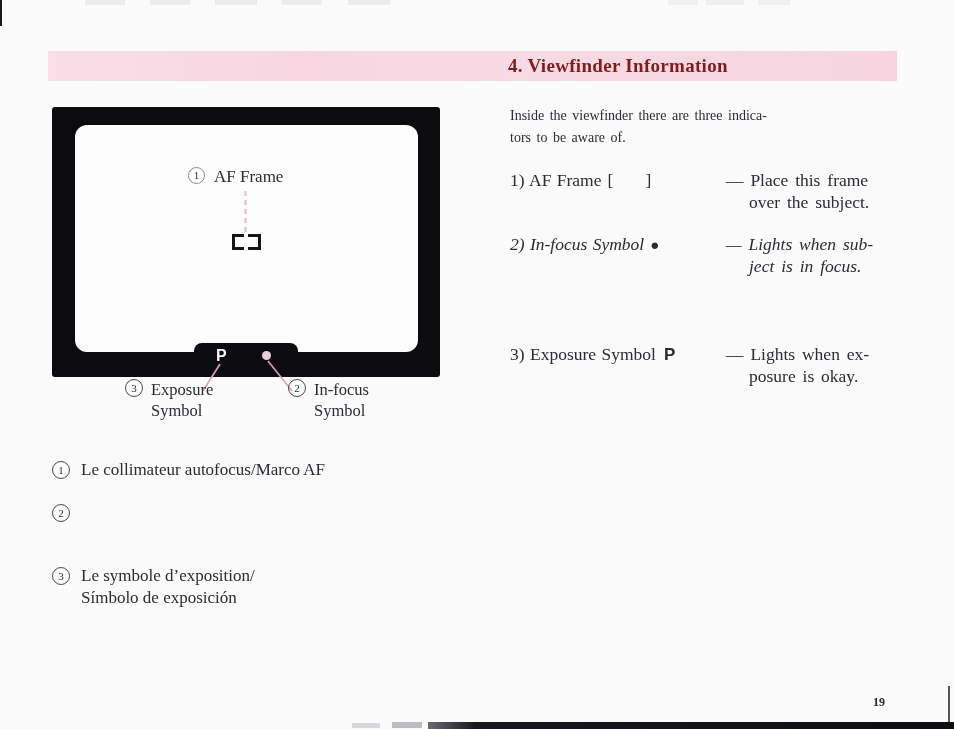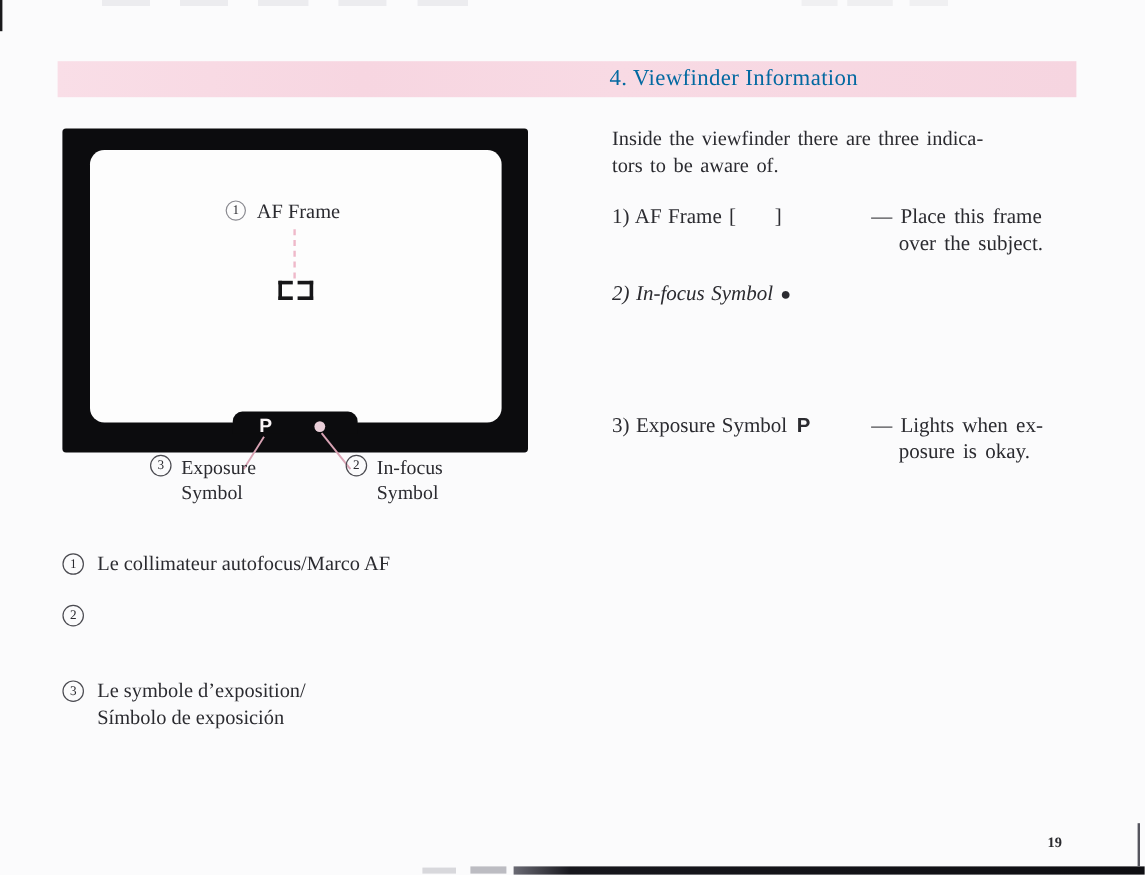--- a/index.html
+++ b/index.html
@@ -14,21 +14,21 @@
   
   .top-dash{position:absolute;top:0;height:5px;background:#ececef;}
   .edge-sliver{position:absolute;left:0;top:0;width:2px;height:26px;background:#1a1a1c;}
   
   .header-bar{
     position:absolute;left:48px;top:51px;width:849px;height:30px;
     background:linear-gradient(90deg,#f9dee7 0%,#f7d6e1 30%,#f8dae4 55%,#f6d5e0 100%);
   }
   .header-title{
     position:absolute;left:508px;top:51px;height:30px;line-height:30px;
-    font-size:19px;font-weight:normal;color:#0369a1;letter-spacing:.3px;
+    font-size:19px;font-weight:bold;color:#7f1d1d;letter-spacing:.3px;
   }
   
   .vf{position:absolute;left:52px;top:107px;width:388px;height:270px;
       background:#0c0c0e;border-radius:3px;}
   .vf-screen{position:absolute;left:23px;top:18px;width:343px;height:227px;
       background:#fdfdfd;border-radius:12px;}
   .vf-aflabel{position:absolute;left:136px;top:60px;display:flex;align-items:flex-start;gap:9px;
       font-size:17px;line-height:20px;}
   .circled{display:inline-flex;align-items:center;justify-content:center;
       width:18px;height:18px;border:1.3px solid #4a4a50;border-radius:50%;
@@ -42,21 +42,21 @@
   .vf-p{position:absolute;left:164px;top:241px;font-family:"Liberation Sans",sans-serif;
       font-weight:bold;font-size:16px;line-height:1;color:#fbf6f8;}
   .vf-dot{position:absolute;left:210px;top:244px;width:9px;height:9px;border-radius:50%;
       background:#eacfd8;}
   .vf-lines{position:absolute;left:52px;top:107px;width:388px;height:300px;pointer-events:none;}
   
   .dg-label{position:absolute;display:flex;align-items:flex-start;gap:8px;
       font-size:16.5px;line-height:21px;}
   .pre{white-space:pre;}
   
-  .intro{position:absolute;left:510px;top:105px;font-size:17px;line-height:21.5px;
+  .intro{position:absolute;left:510px;top:105px;font-size:14px;line-height:21.5px;
       word-spacing:2px;}
   .item{position:absolute;left:510px;display:flex;font-size:17.5px;line-height:21.5px;}
   .item-label{width:216px;flex:none;word-spacing:1px;}
   .item-desc{padding-left:23px;text-indent:-23px;word-spacing:2.5px;}
   .sym{margin-left:6px;}
   .sym-dot{font-size:15px;}
   .sym-p{font-family:"Liberation Sans",sans-serif;font-weight:bold;font-size:17px;margin-left:8px;}
   
   .tr-item{position:absolute;left:52px;display:flex;align-items:flex-start;gap:11px;
       font-size:17px;line-height:22px;}
@@ -125,20 +125,22 @@
       <span>1) AF Frame</span><span class="sym pre">[      ]</span>
     </div>
     <div class="item-desc pre">— Place this frame
 over the subject.</div>
   </div>
 
   <div class="item" style="top:234px;font-style:italic;">
     <div class="item-label">
       <span>2) In-focus Symbol</span><span class="sym sym-dot">●</span>
     </div>
+    <div class="item-desc pre">— Lights when sub-
+ject is in focus.</div>
   </div>
 
   <div class="item" style="top:299px;margin-top:45px;">
     <div class="item-label">
       <span>3) Exposure Symbol</span><span class="sym-p">P</span>
     </div>
     <div class="item-desc pre">— Lights when ex-
 posure is okay.</div>
   </div>
 

